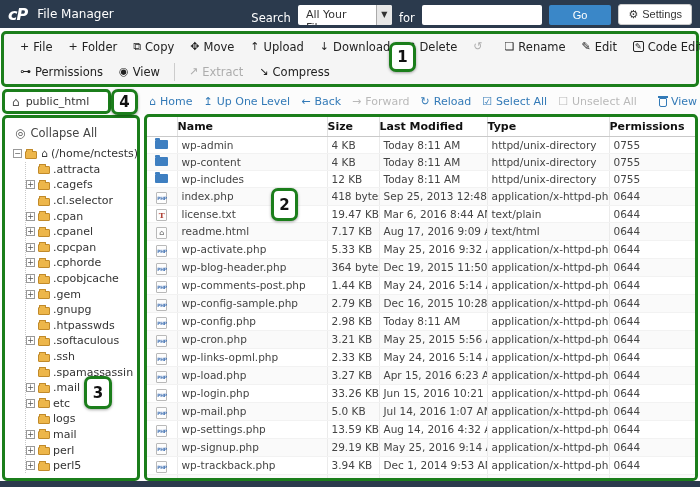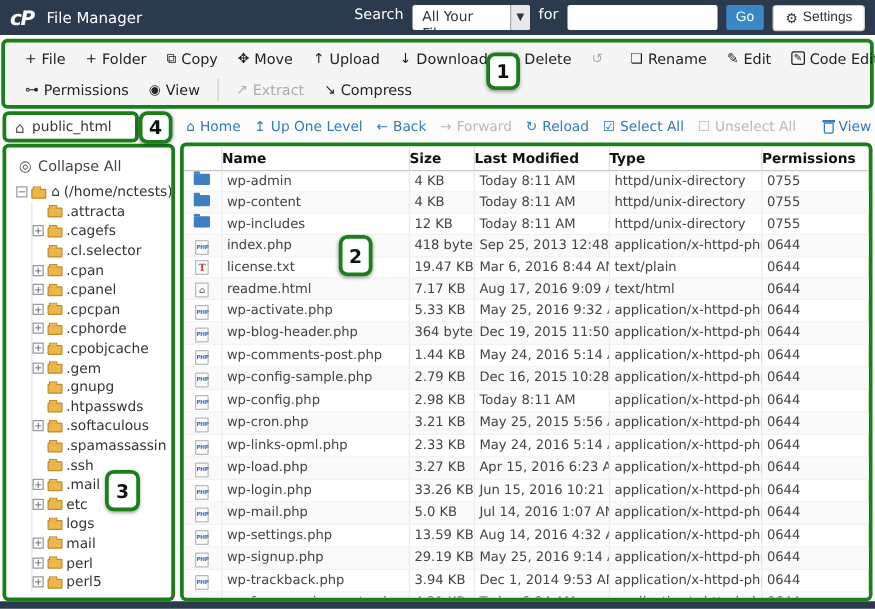--- a/index.html
+++ b/index.html
@@ -8,29 +8,29 @@
     font-family:"DejaVu Sans","Liberation Sans",sans-serif;
     background:#2b3a4d; position:relative; overflow:hidden;
   }
   .page-bg { position:absolute; left:0; top:28px; width:700px; height:453px; background:#fff; }
 
   
   .header { position:absolute; left:0; top:0; width:700px; height:28px; background:#2b3a4d;
     display:flex; align-items:center; padding:0 8px; color:#fff; z-index:5; }
   .logo { font-weight:bold; font-style:italic; font-size:16px; letter-spacing:-1px; margin-right:10px; }
   .app-title { font-size:12px; font-weight:400; }
-  .search-group { margin-left:auto; display:flex; align-items:flex-start; gap:7px; font-size:11.5px; }
+  .search-group { margin-left:auto; display:flex; align-items:flex-end; gap:7px; font-size:11.5px; }
   .select-box { display:flex; align-items:stretch; background:#fff; color:#333; height:20px;
     border-radius:2px; overflow:hidden; font-size:11px; cursor:pointer; }
   .select-text { padding:3px 8px; width:78px; }
   .select-arrow { width:16px; background:#e8e8e8; border-left:1px solid #aaa; display:flex;
     align-items:center; justify-content:center; font-size:8px; color:#333; }
   .search-input { width:120px; height:20px; border:none; border-radius:2px; padding:0 5px; font-size:11px; }
   .go-btn { height:20px; background:#3a87c8; color:#fff; border:none; border-radius:2px;
-    font-size:11px; padding:0 8px; cursor:pointer; }
+    font-size:11px; padding:0 24px; cursor:pointer; }
   .settings-btn { height:21px; background:#fff; color:#333; border:1px solid #ccc; border-radius:3px;
     font-size:11px; padding:0 9px; cursor:pointer; display:flex; align-items:center; gap:4px; }
 
   
   .green-box { border:3px solid #1b7e1b; border-radius:5px; background:#fff; position:absolute; }
   .badge { position:absolute; background:#fff; border:3px solid #1b7e1b; border-radius:7px;
     display:flex; align-items:center; justify-content:center; font-size:15px; font-weight:bold;
     color:#111; z-index:20; box-shadow:0 1px 3px rgba(0,0,0,.35); }
 
   
@@ -302,26 +302,26 @@
           <span>.htpasswds</span>
         </div>
         <div class="tree-row">
           <span class="expander">+</span>
           <span class="folder-gold"></span>
           <span>.softaculous</span>
         </div>
         <div class="tree-row">
           <span class="expander-spacer"></span>
           <span class="folder-gold"></span>
+          <span>.ssh</span>
+        </div>
+        <div class="tree-row">
+          <span class="expander-spacer"></span>
+          <span class="folder-gold"></span>
           <span>.spamassassin</span>
-        </div>
-        <div class="tree-row">
-          <span class="expander-spacer"></span>
-          <span class="folder-gold"></span>
-          <span>.ssh</span>
         </div>
         <div class="tree-row">
           <span class="expander">+</span>
           <span class="folder-gold"></span>
           <span>.mail</span>
         </div>
         <div class="tree-row">
           <span class="expander">+</span>
           <span class="folder-gold"></span>
           <span>etc</span>

